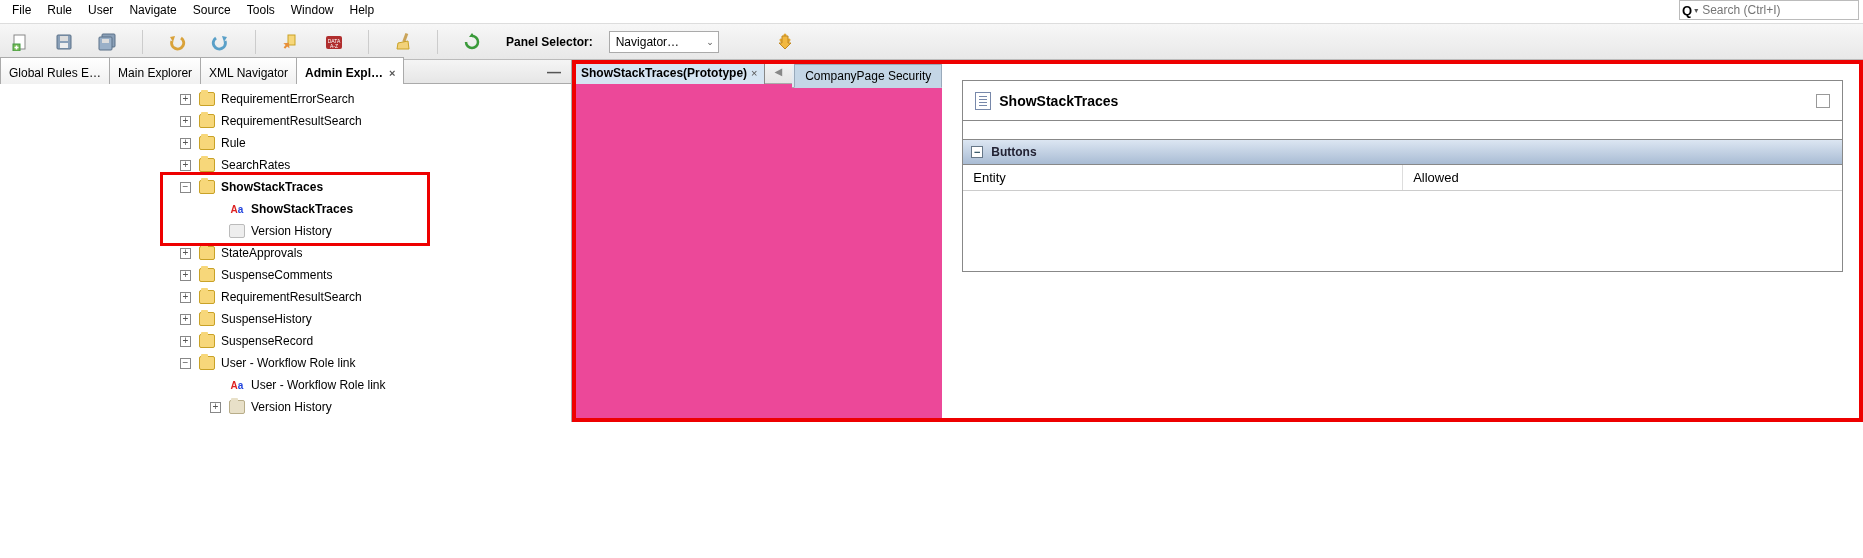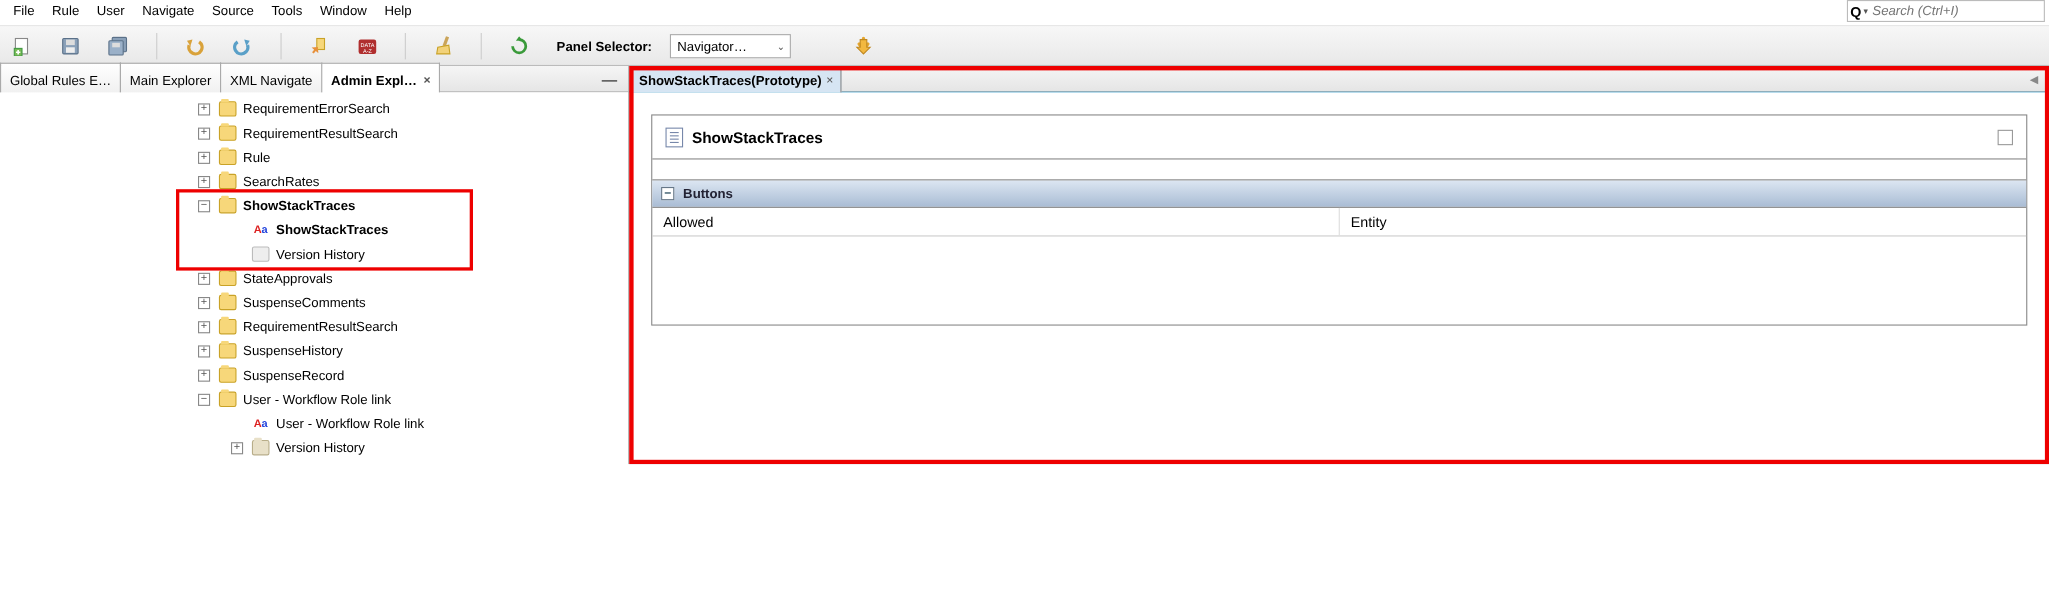--- a/index.html
+++ b/index.html
@@ -5,21 +5,21 @@
 * { box-sizing: border-box; margin: 0; padding: 0; }
 body { font-family: Tahoma, "Segoe UI", Arial, sans-serif; font-size: 12px; background: #fff; color: #000; overflow: hidden; }
 
 
 .menubar { display: flex; align-items: flex-start; height: 24px; padding: 0 4px; background: #fff; border-bottom: 1px solid #ddd; }
 .menubar .menu-item { padding: 3px 8px; cursor: default; }
 .menubar .spacer { flex: 1; }
 .search-box { display: flex; align-items: center; border: 1px solid #bbb; height: 20px; padding: 0 2px; width: 180px; }
 .search-box .q { font-weight: bold; font-size: 13px; margin-right: 2px; }
 .search-box .dd { font-size: 8px; color: #555; margin-right: 4px; }
-.search-box input { border: none; outline: none; font-size: 12px; font-style: italic; color: #888; width: 130px; }
+.search-box input { border: none; outline: none; font-size: 12px; color: #888; width: 130px; }
 
 
 .toolbar { display: flex; align-items: center; height: 36px; padding: 2px 6px; background: linear-gradient(to bottom, #f7f7f7, #e8e8e8); border-bottom: 1px solid #bbb; gap: 16px; }
 .tb-btn { width: 28px; height: 28px; display: flex; align-items: center; justify-content: center; border: 1px solid transparent; border-radius: 2px; }
 .sep { width: 1px; height: 24px; background: #ccc; margin: 0 4px; }
 .panel-selector-label { font-weight: bold; margin-left: 4px; }
 .panel-selector-combo { display: flex; align-items: center; border: 1px solid #aaa; background: #fff; height: 22px; padding: 0 4px 0 6px; min-width: 110px; }
 .panel-selector-combo .dd { font-size: 9px; margin-left: auto; color: #555; }
 
 
@@ -46,21 +46,21 @@
 
 .folder-icon { width: 16px; height: 14px; display: inline-block; background: #f7d77a; border: 1px solid #c9a227; border-radius: 2px; position: relative; }
 .folder-icon.beige { background: #e8e0c8; border-color: #b8ad89; }
 .folder-icon::before { content:""; position:absolute; top:-3px; left:1px; width:7px; height:3px; background: inherit; border: 1px solid inherit; border-radius: 1px 1px 0 0; }
 .aa-icon { width: 16px; height: 14px; display: inline-flex; align-items: center; justify-content: center; font-size: 10px; font-weight: bold; }
 .aa-icon .a1 { color: #d22; }
 .aa-icon .a2 { color: #24d; }
 .hist-icon { width: 16px; height: 14px; background: #eee; border: 1px solid #bbb; border-radius: 2px; display:inline-block; }
 
 
-.right-pane { flex: 1; display: flex; flex-direction: column; background: #0ea5e9; position: relative; }
+.right-pane { flex: 1; display: flex; background: #ec4899; position: relative; }
 .right-highlight { position: absolute; top: 0; left: 0; right: 0; bottom: 0; border: 4px solid #e00; pointer-events: none; z-index: 10; }
 
 
 .editor-tabs { display: flex; align-items: center; height: 24px; background: linear-gradient(to bottom, #f5f5f5, #e5e5e5); border-bottom: 1px solid #aaa; padding-left: 2px; }
 .editor-tab { border: 1px solid #888; border-bottom: none; background: #d6e5f3; height: 22px; display: flex; align-items: center; padding: 0 6px; position: relative; top: 1px; font-weight: bold; }
 .editor-tab .close { margin-left: 4px; font-size: 11px; color: #555; font-weight: normal; }
 .editor-tabs .chev { margin-left: auto; padding: 0 10px; color: #888; font-size: 10px; }
 
 
 .sub-tabs { display: flex; align-items: flex-end; height: 28px; background: linear-gradient(to bottom, #eef2f6, #dee6ee); border-bottom: 1px solid #aaa; padding-left: 2px; }
@@ -190,21 +190,21 @@
 
   <div class="left-pane">
     <div class="left-tabs">
       <div class="left-tab">
           <span>Global Rules E…</span>
         </div>
       <div class="left-tab">
           <span>Main Explorer</span>
         </div>
       <div class="left-tab">
-          <span>XML Navigate</span>
+          <span>XML Navigator</span>
         </div>
       <div class="left-tab active">
         <span>Admin Expl…</span>
         <span class="close">×</span>
       </div>
       <div class="minimize">—</div>
     </div>
     <div class="tree-container">
       <div class="tree" id="tree">
           <div class="tree-item" style="padding-left: 0px;">
@@ -295,32 +295,37 @@
 
   <div class="right-pane">
     <div class="right-highlight"></div>
     <div class="editor-tabs">
       <div class="editor-tab">
         <span>ShowStackTraces(Prototype)</span>
         <span class="close">×</span>
       </div>
       <span class="chev">◀</span>
     </div>
+    <div class="sub-tabs">
+      <div class="sub-tab">
+        <span>CompanyPage Security</span>
+      </div>
+    </div>
     <div class="editor-body">
       <div class="panel-box">
         <div class="title-row">
           <span class="doc-icon"></span>
           <span class="title-text">ShowStackTraces</span>
           <span class="chk"></span>
         </div>
         <div class="section-header">
           <span class="toggle">−</span>
           <span class="stext">Buttons</span>
         </div>
         <div class="columns-row">
+          <div class="col">Entity</div>
           <div class="col">Allowed</div>
-          <div class="col">Entity</div>
         </div>
         <div style="height:80px"></div>
       </div>
     </div>
   </div>
 </div>
 
 </body></html>

